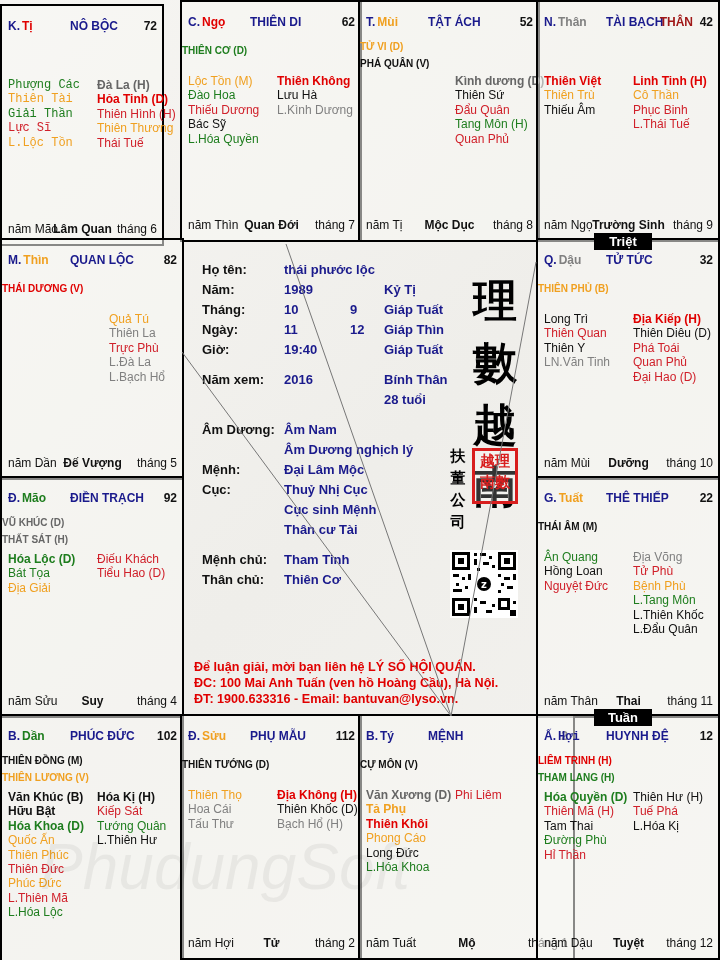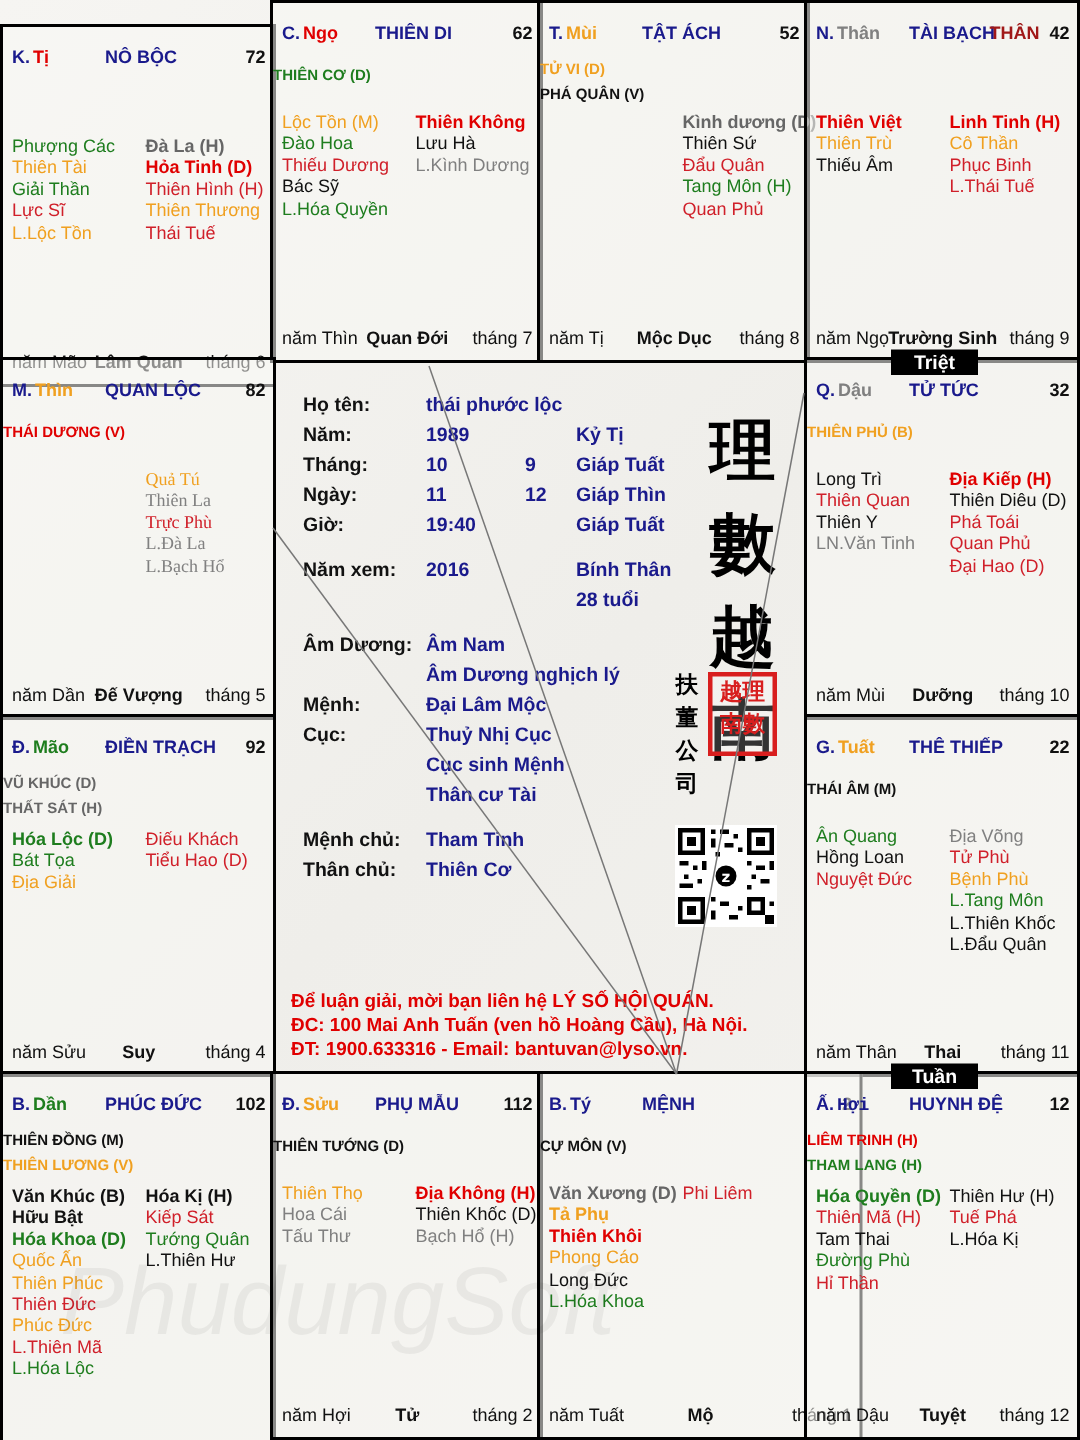--- a/index.html
+++ b/index.html
@@ -52,27 +52,27 @@
   svg.lines { position: absolute; left: 0; top: 0; width: 720px; height: 960px; pointer-events: none; z-index: 2; }
   .watermark { position: absolute; left: 40px; top: 830px; font-size: 64px; color: rgba(0,0,0,0.05); font-style: italic; white-space: nowrap; z-index: 1; }
 </style>
 </head>
 <body>
 
 <div class="board">
 
   <div class="watermark">PhudungSoft</div>
 
-  <div class="cell" style="left:0;top:16px;width:184px;height:242px;">
+  <div class="cell" style="left:0;top:4px;width:164px;height:242px;">
       <div class="hdr">
         <span class="can"><span>K.</span><span class="chi" style="color: rgb(224, 0, 0);">Tị</span></span>
         <span class="palace">NÔ BỘC</span>
         <span class="age">72</span>
       </div>
-      <div class="col" style="left: 6px; top: 72px;">
+      <div class="col" style="left: 6px; top: 72px; font-family: Liberation Mono, monospace;">
         <div class="c-green">Phượng Các</div>
         <div class="c-orange">Thiên Tài</div>
         <div class="c-green">Giải Thần</div>
         <div class="c-crimson">Lực Sĩ</div>
         <div class="c-orange">L.Lộc Tồn</div>
       </div>
       <div class="col" style="left: 95px; top: 72px;">
         <div class="c-dgray b">Đà La (H)</div>
         <div class="c-red b">Hỏa Tinh (D)</div>
         <div class="c-crimson">Thiên Hình (H)</div>
@@ -163,21 +163,21 @@
 
   <div class="cell" style="left:0;top:238px;width:184px;height:242px;">
       <div class="hdr">
         <span class="can"><span>M.</span><span class="chi" style="color: rgb(240, 160, 32);">Thìn</span></span>
         <span class="palace">QUAN LỘC</span>
         <span class="age">82</span>
       </div>
       <div class="main-stars" style="top: 40px;">
         <div class="c-red">THÁI DƯƠNG (V)</div>
       </div>
-      <div class="col" style="left: 95px; top: 72px; font-family: Liberation Serif, serif;">
+      <div class="col" style="left: 107px; top: 72px;">
         <div class="c-orange">Quả Tú</div>
         <div class="c-gray">Thiên La</div>
         <div class="c-crimson">Trực Phù</div>
         <div class="c-gray">L.Đà La</div>
         <div class="c-gray">L.Bạch Hổ</div>
       </div>
       <div class="foot">
         <span class="yr">năm Dần</span>
         <span class="ts">Đế Vượng</span>
         <span class="mo">tháng 5</span>

